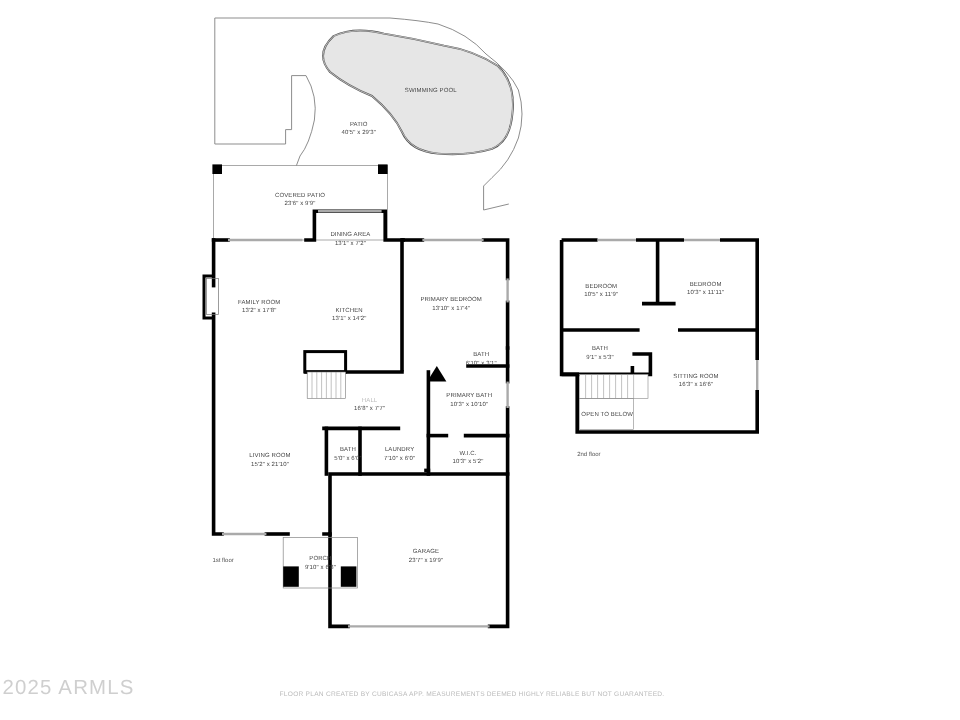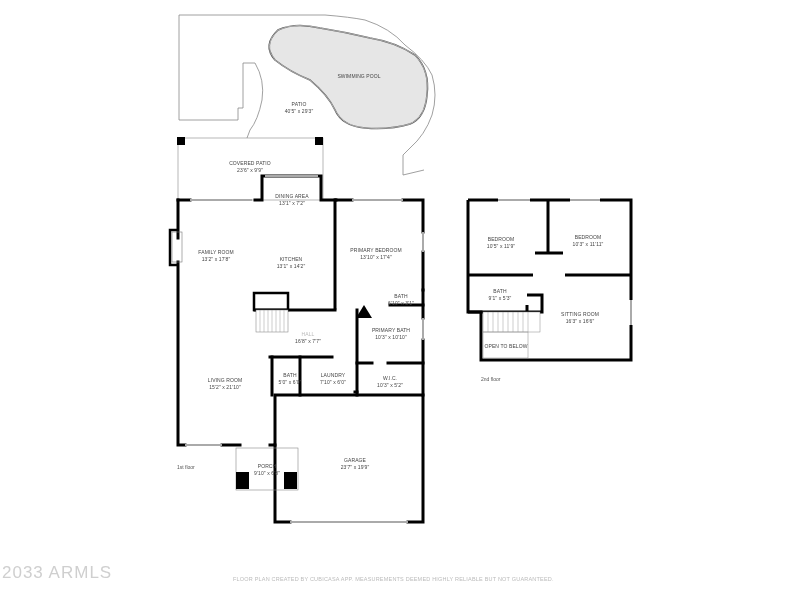--- a/index.html
+++ b/index.html
@@ -186,14 +186,14 @@
     <span class="nm">Sitting Room</span>
     <span class="dm">16'3" x 16'6"</span>
   </div>
 <div class="lbl" style="left:506px;top:343px;">
     <span class="nm">Open to Below</span>
   </div>
 
 <div class="floorname" style="left:177px;top:464px;">1st floor</div>
 <div class="floorname" style="left:481px;top:376px;">2nd floor</div>
 
-<div class="watermark">2033 ARMLS</div>
+<div class="watermark">2025 ARMLS</div>
 <div class="disclaimer">FLOOR PLAN CREATED BY CUBICASA APP. MEASUREMENTS DEEMED HIGHLY RELIABLE BUT NOT GUARANTEED.</div>
 
 </body></html>

